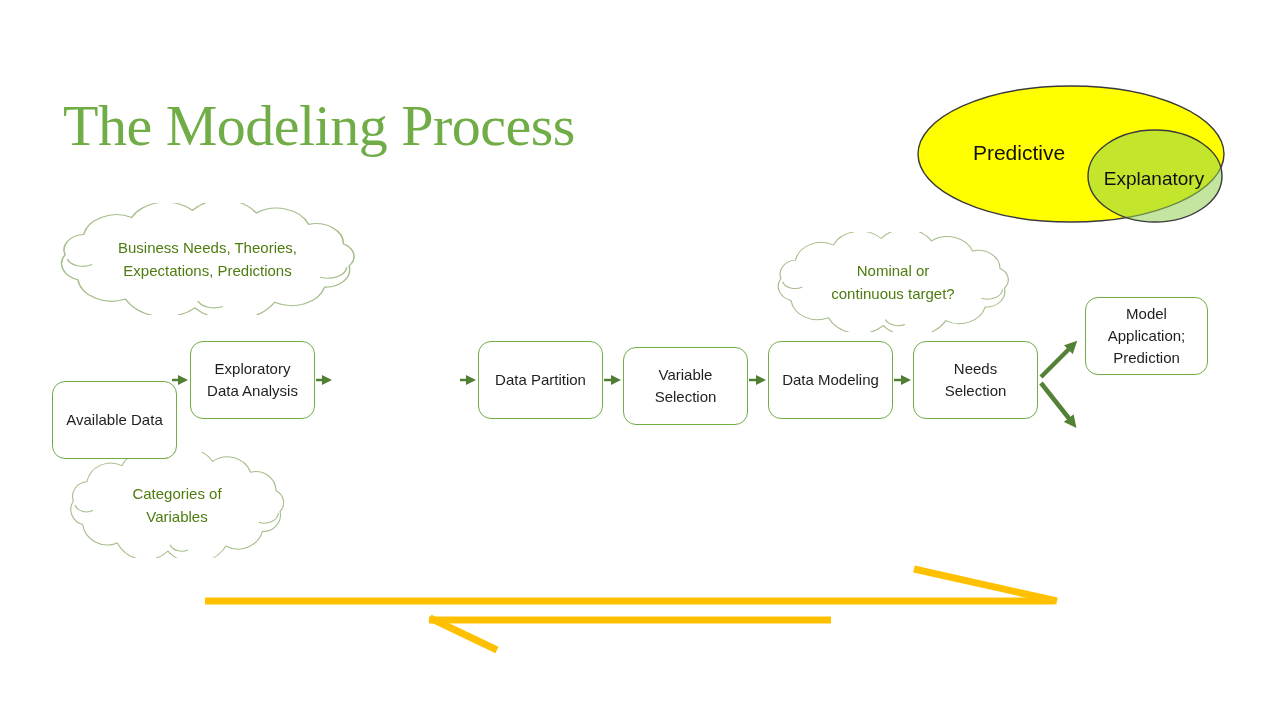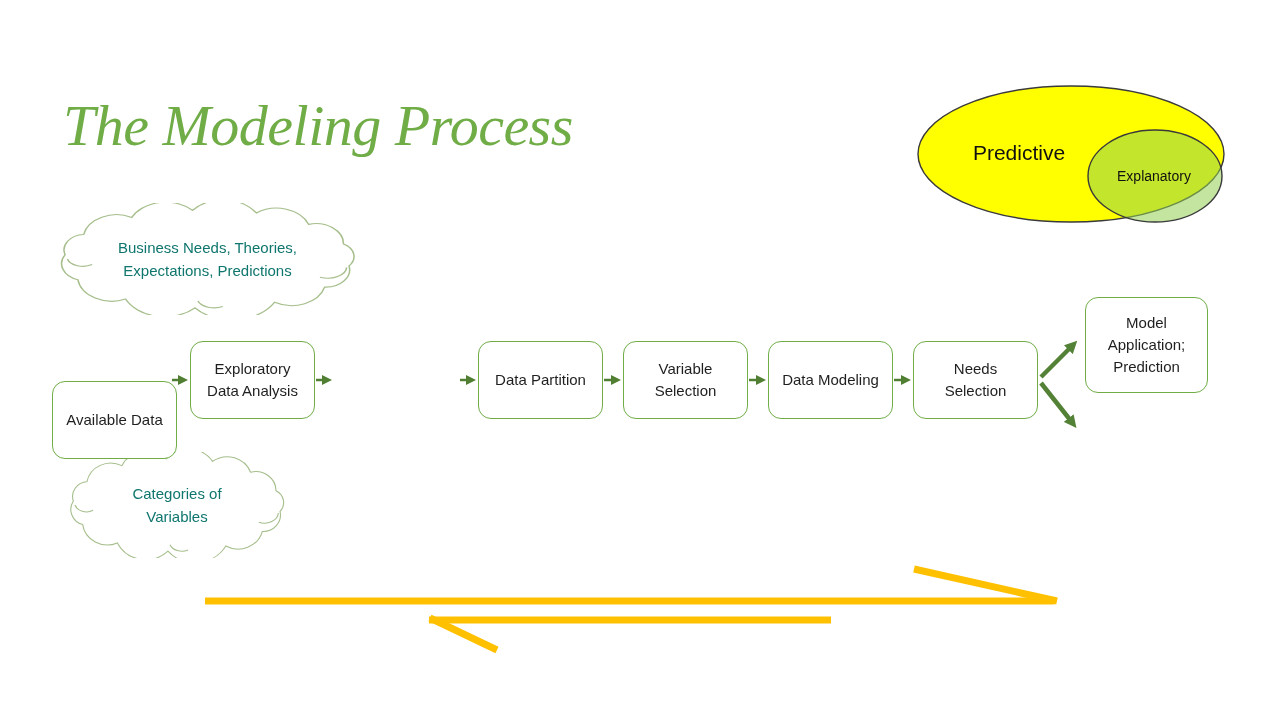--- a/index.html
+++ b/index.html
@@ -4,49 +4,49 @@
 <style>
   html,body{margin:0;padding:0;background:#fff;}
   .slide{
     position:relative;width:1280px;height:720px;background:#ffffff;
     overflow:hidden;font-family:"Liberation Sans",sans-serif;color:#262626;
   }
   
   .title{
     position:absolute;left:63px;top:92px;
     font-family:"Liberation Serif",serif;font-size:58px;letter-spacing:-0.5px;
-    color:#70AD47;white-space:nowrap;font-weight:400;font-style:italic;
+    color:#70AD47;white-space:nowrap;font-weight:400;
   }
   
   .venn{position:absolute;left:905px;top:80px;width:330px;height:150px;}
   .venn-label{position:absolute;text-align:center;color:#111;}
   .venn-label.predictive{left:944px;top:141px;width:150px;font-size:21px;font-weight:500;}
-  .venn-label.explanatory{left:1084px;top:168px;width:140px;font-size:14px;}
+  .venn-label.explanatory{left:1084px;top:168px;width:140px;font-size:19px;}
   
   .cloud{position:absolute;}
   .cloud svg{position:absolute;left:0;top:0;width:100%;height:100%;}
   .cloud-text{
     position:absolute;inset:0;display:flex;flex-direction:column;
     align-items:center;justify-content:center;text-align:center;
-    font-size:15px;line-height:23px;color:#0f766e;
+    font-size:15px;line-height:23px;color:#4d7c0f;
   }
   .cloud.business{left:55px;top:203px;width:305px;height:112px;}
   .cloud.target{left:773px;top:232px;width:240px;height:100px;}
   .cloud.categories{left:66px;top:452px;width:222px;height:106px;}
   
   .flowbox{
     position:absolute;box-sizing:border-box;background:#fff;
     border:1.5px solid #70AD47;border-radius:13px;
     display:flex;align-items:center;justify-content:center;text-align:center;
     font-size:15px;line-height:22px;color:#1f1f1f;padding:0 12px;
   }
   .step{top:341px;width:125px;height:78px;}
   .s1{left:52px;margin-top:40px;} .s2{left:190px;} .s3{left:334px;} .s4{left:478px;justify-content:center;}
-  .s5{left:623px;} .s6{left:768px;} .s7{left:913px;}
-  .outbox{left:1085px;width:123px;height:96px;padding:0 16px;justify-content:flex-end;}
+  .s5{left:623px;margin-top:6px;} .s6{left:768px;} .s7{left:913px;}
+  .outbox{left:1085px;width:123px;height:78px;padding:0 16px;justify-content:flex-end;}
   .o1{top:297px;} .o2{top:392px;}
   
   .connectors{position:absolute;left:0;top:0;width:1280px;height:720px;pointer-events:none;}
 </style>
 </head>
 <body>
 
 <div class="slide">
 
   <div class="title">The Modeling Process</div>
@@ -69,20 +69,37 @@
         <path d="M306,92 a20,16 0 0 1 -28,14" fill="none"></path>
         <path d="M176,148 a18,14 0 0 1 -26,-8" fill="none"></path>
       </g>
     </svg>
     <div class="cloud-text">
       <span>Business Needs, Theories,</span>
       <span>Expectations, Predictions</span>
     </div>
   </div>
 
+  <div class="cloud target">
+    <svg viewBox="0 0 320 160" preserveAspectRatio="none">
+      <g fill="#ffffff" stroke="#A6BE8C" stroke-width="1.6" vector-effect="non-scaling-stroke">
+        <path d="M10.6,73.9 a22,22 0 0 1 19.5,-28.9 a35,35 0 0 1 50.4,-24.4 a40,40 0 0 1 63.8,-10.2
+                 a42,42 0 0 1 67,3.8 a36,36 0 0 1 54.8,16.3 a29,29 0 0 1 36.6,27.9 a20,20 0 0 1 5.8,31.3
+                 a25,25 0 0 1 -25.6,30.4 a36,36 0 0 1 -52.5,21.7 a52,52 0 0 1 -83.5,7.9
+                 a46,46 0 0 1 -72.9,-12.4 a36,36 0 0 1 -50,-27.7 a24,24 0 0 1 -13.4,-35.7 z"></path>
+        <path d="M13,80 a17,14 0 0 0 26,8" fill="none"></path>
+        <path d="M306,92 a20,16 0 0 1 -28,14" fill="none"></path>
+        <path d="M176,148 a18,14 0 0 1 -26,-8" fill="none"></path>
+      </g>
+    </svg>
+    <div class="cloud-text">
+      <span>Nominal or</span>
+      <span>continuous target?</span>
+    </div>
+  </div>
 
   <div class="cloud categories">
     <svg viewBox="0 0 320 160" preserveAspectRatio="none">
       <g fill="#ffffff" stroke="#A6BE8C" stroke-width="1.6" vector-effect="non-scaling-stroke">
         <path d="M10.6,73.9 a22,22 0 0 1 19.5,-28.9 a35,35 0 0 1 50.4,-24.4 a40,40 0 0 1 63.8,-10.2
                  a42,42 0 0 1 67,3.8 a36,36 0 0 1 54.8,16.3 a29,29 0 0 1 36.6,27.9 a20,20 0 0 1 5.8,31.3
                  a25,25 0 0 1 -25.6,30.4 a36,36 0 0 1 -52.5,21.7 a52,52 0 0 1 -83.5,7.9
                  a46,46 0 0 1 -72.9,-12.4 a36,36 0 0 1 -50,-27.7 a24,24 0 0 1 -13.4,-35.7 z"></path>
         <path d="M13,80 a17,14 0 0 0 26,8" fill="none"></path>
         <path d="M306,92 a20,16 0 0 1 -28,14" fill="none"></path>

